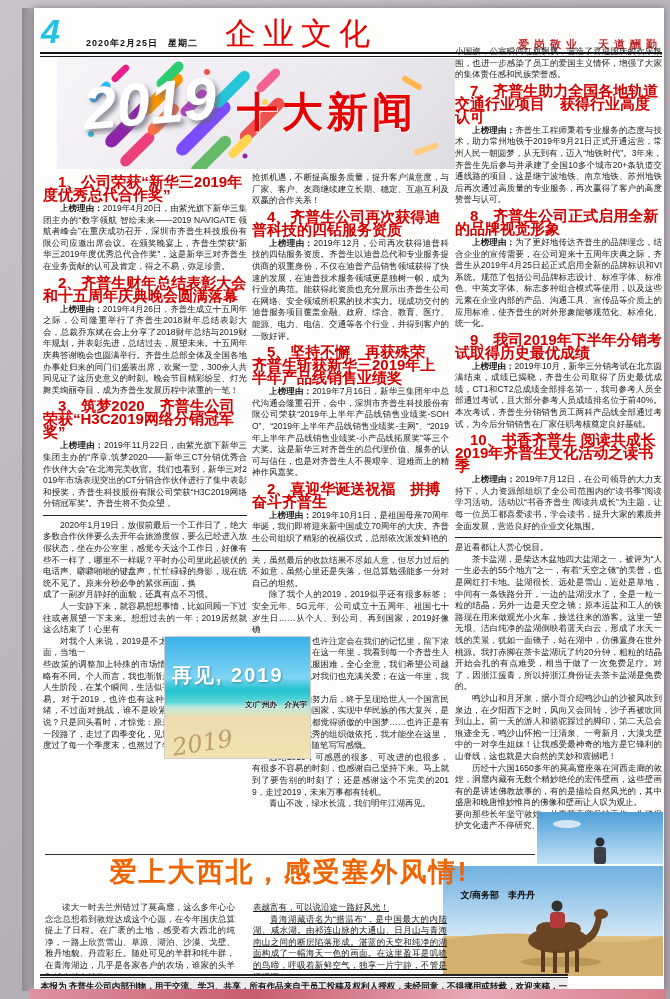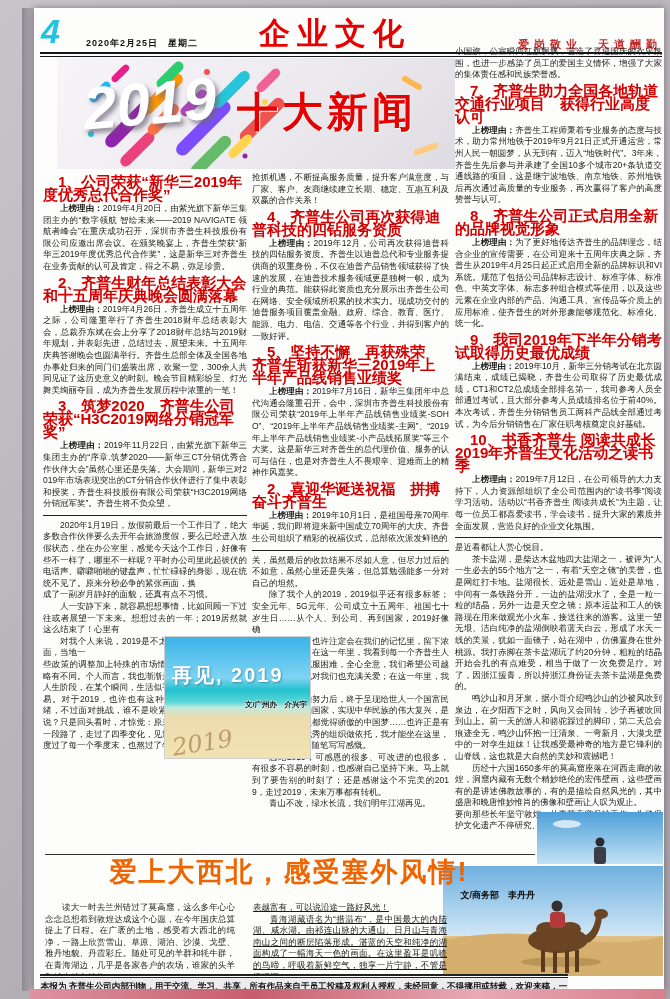--- a/index.html
+++ b/index.html
@@ -10,22 +10,22 @@
          background:linear-gradient(to right,#8e8891,#b7b1b8);}
   .paper{position:absolute;left:34px;top:8px;width:630px;height:981px;background:#fdfdfc;
          box-shadow:0 0 7px rgba(40,30,45,.45);}
   .edge-bottom{position:absolute;left:30px;top:989px;width:636px;height:10px;
          background:linear-gradient(to right,#dd93a0,#c75d6e 35%,#e8aab4 70%,#d87f8d);}
 
   
   .pagenum{position:absolute;left:41px;top:14px;font-size:34px;font-weight:900;font-style:italic;
            color:#21c3e3;line-height:34px;}
   .hdate{position:absolute;left:86px;top:37px;font-size:9px;font-weight:bold;color:#111;letter-spacing:1px;}
-  .masthead{position:absolute;left:225px;top:13px;width:220px;text-align:center;
-            font-size:31px;font-weight:700;color:#e60000;letter-spacing:7px;font-family:"Liberation Serif","DejaVu Serif",serif;}
+  .masthead{position:absolute;left:225px;top:13px;width:220px;
+            font-size:31px;font-weight:400;color:#e60000;letter-spacing:7px;font-family:"Liberation Serif","DejaVu Serif",serif;}
   .slogan{position:absolute;left:468px;top:37px;width:194px;text-align:right;
           font-size:11px;font-weight:900;color:#c02a2a;letter-spacing:5px;}
   .hrule1{position:absolute;left:40px;top:52px;width:622px;height:2px;background:#15151d;}
   .hrule2{position:absolute;left:40px;top:56px;width:622px;height:1px;background:#15151d;}
 
   
   .banner{position:absolute;left:57px;top:58px;width:398px;height:111px;overflow:hidden;
           background:linear-gradient(135deg,#f7f5f8 0%,#eceaef 55%,#dfdbe2 100%);}
   .banner svg{position:absolute;left:0;top:0;}
   .banner .year{position:absolute;left:26px;top:14px;font-size:60px;line-height:64px;font-weight:900;
@@ -128,21 +128,21 @@
     <span class="year">2019</span>
     <span class="btitle">十大新闻</span>
   </div>
 
   <section class="col col-left">
     <h3>1、公司荣获“新华三2019年度优秀总代合作奖”</h3>
     <p><b class="lead">上榜理由：</b><span>2019年4月20日，由紫光旗下新华三集团主办的“数字领航 智绘未来——2019 NAVIGATE 领航者峰会”在重庆成功召开，深圳市齐普生科技股份有限公司应邀出席会议。在颁奖晚宴上，齐普生荣获“新华三2019年度优秀总代合作奖”，这是新华三对齐普生在业务贡献的认可及肯定，得之不易，弥足珍贵。</span></p>
     <h3>2、齐普生财年总结表彰大会和十五周年庆典晚会圆满落幕</h3>
     <p><b class="lead">上榜理由：</b><span>2019年4月26日，齐普生成立十五周年之际，公司隆重举行了齐普生2018财年总结表彰大会，总裁乔东斌在会上分享了2018财年总结与2019财年规划，并表彰先进，总结过去，展望未来。十五周年庆典答谢晚会也圆满举行。齐普生总部全体及全国各地办事处归来的同门们盛装出席，欢聚一堂，300余人共同见证了这历史意义的时刻。晚会节目精彩纷呈、灯光舞美绚丽夺目，成为齐普生发展历程中浓重的一笔！</span></p>
     <h3>3、筑梦2020　齐普生公司荣获“H3C2019网络分销冠军奖”</h3>
-    <p><b class="lead">上榜理由：</b><span>2019年11月22日，由紫光旗下新华三集团主办的“序章.筑梦2020——新华三CT分销优秀合作伙伴大会”虽然心里还是失落。大会期间，新华三对2019年市场表现突出的CT分销合作伙伴进行了集中表彰和授奖，齐普生科技股份有限公司荣获“H3C2019网络分销冠军奖”。齐普生将不负众望，</span></p>
+    <p><b class="lead">上榜理由：</b><span>2019年11月22日，由紫光旗下新华三集团主办的“序章.筑梦2020——新华三CT分销优秀合作伙伴大会”在北海完美收官。我们也看到，新华三对2019年市场表现突出的CT分销合作伙伴进行了集中表彰和授奖，齐普生科技股份有限公司荣获“H3C2019网络分销冠军奖”。齐普生将不负众望，</span></p>
     <div class="rule"></div>
     <p>2020年1月19日，放假前最后一个工作日了，绝大多数合作伙伴要么去开年会旅游度假，要么已经进入放假状态，坐在办公室里，感觉今天这个工作日，好像有些不一样了，哪里不一样呢？平时办公司里此起彼伏的电话声、噼噼啪啪的键盘声，忙忙碌碌的身影，现在统统不见了。原来分秒必争的紧张画面，换</p>
     <p class="noind nr-beach-l">成了一副岁月静好的面貌，还真有点不习惯。</p>
     <p class="nr-beach-l">人一安静下来，就容易想想事情，比如回顾一下过往或者展望一下未来。想想过去的一年；2019居然就这么结束了！心里有</p>
     <p class="nr-beach-l">对我个人来说，2019是不太容易的一年，工作方面，当地一</p>
     <p class="noind">些政策的调整加上特殊的市场情况，让2019年和以往略有不同。个人而言，我也渐渐走到了上有老下有小的人生阶段，在某个瞬间，生活似乎凭空就多了很多不容易。对于2019，也许也有这种主观心态下的一些情绪，不过面对挑战，谁不是咬紧牙关，先坚持下去再说？只是回头看时，才惊觉：原来已经坚持走了这么长一段路了，走过了四季变化，见过了世事变迁。就这样度过了每一个季度末，也熬过了年底的收款大</p>
   </section>
 
   <section class="col col-mid">
     <p class="noind">抢抓机遇，不断提高服务质量，提升客户满意度，与厂家、客户、友商继续建立长期、稳定、互惠互利及双赢的合作关系！</p>

